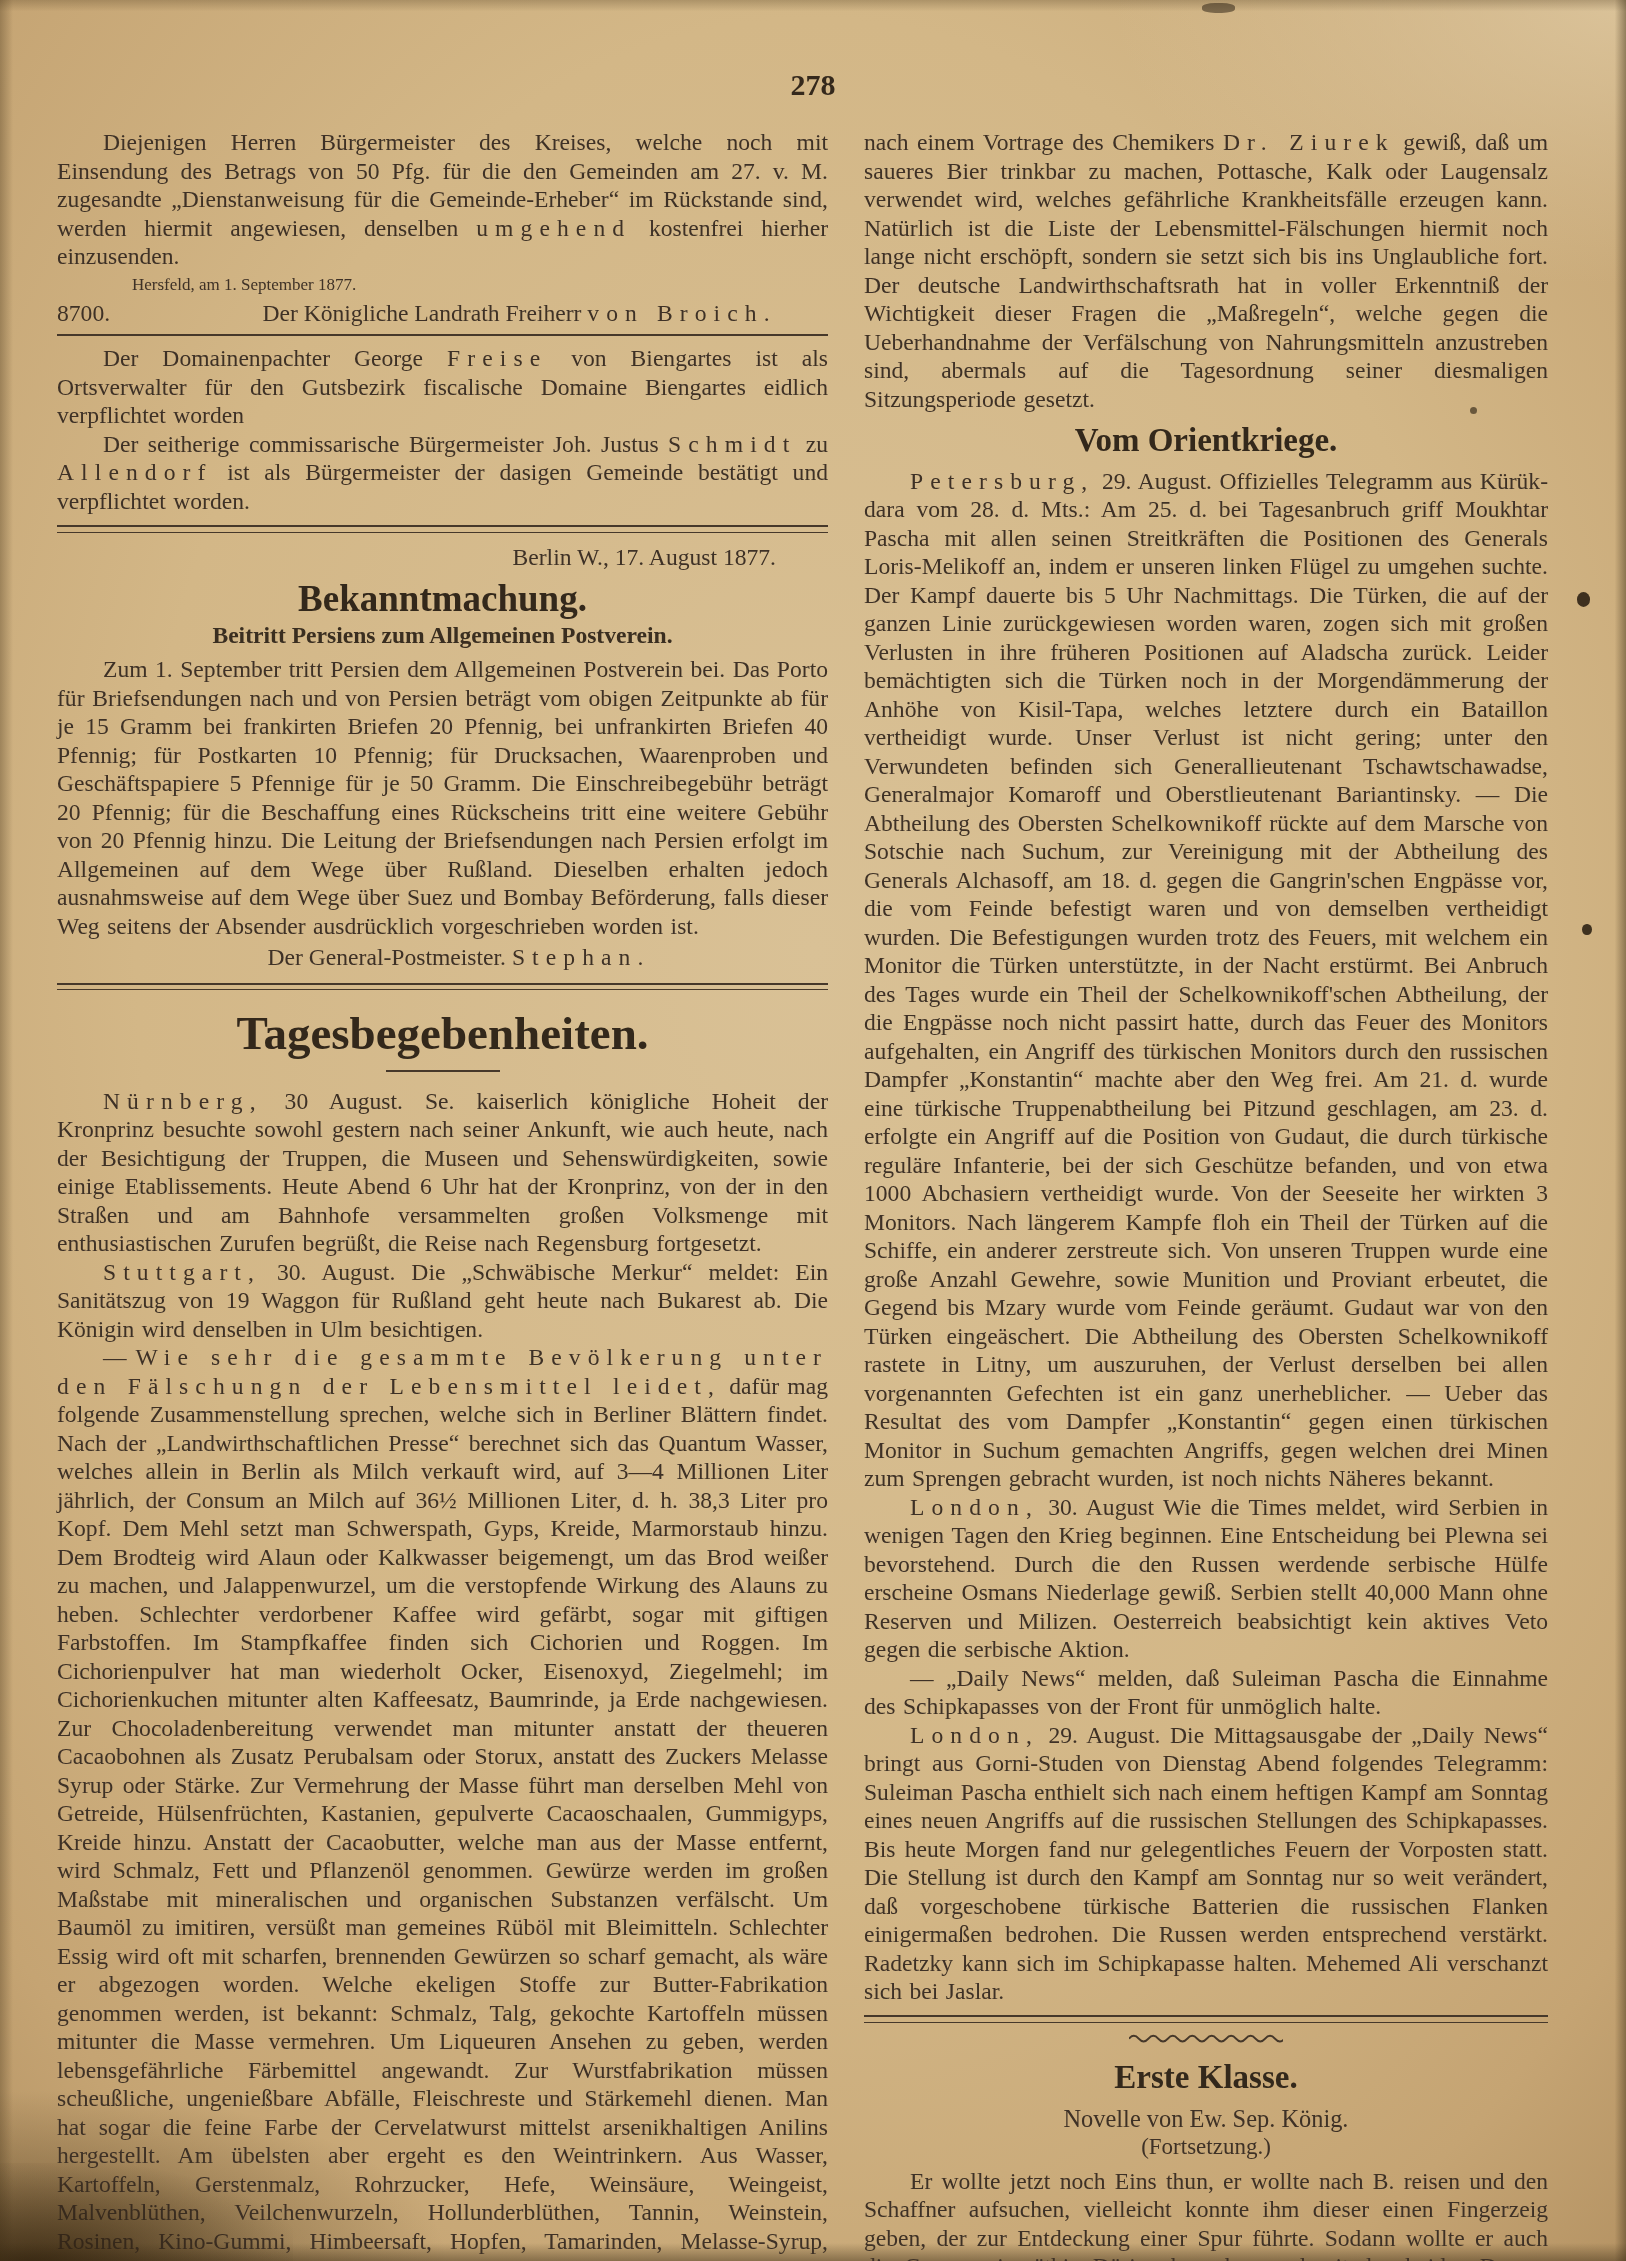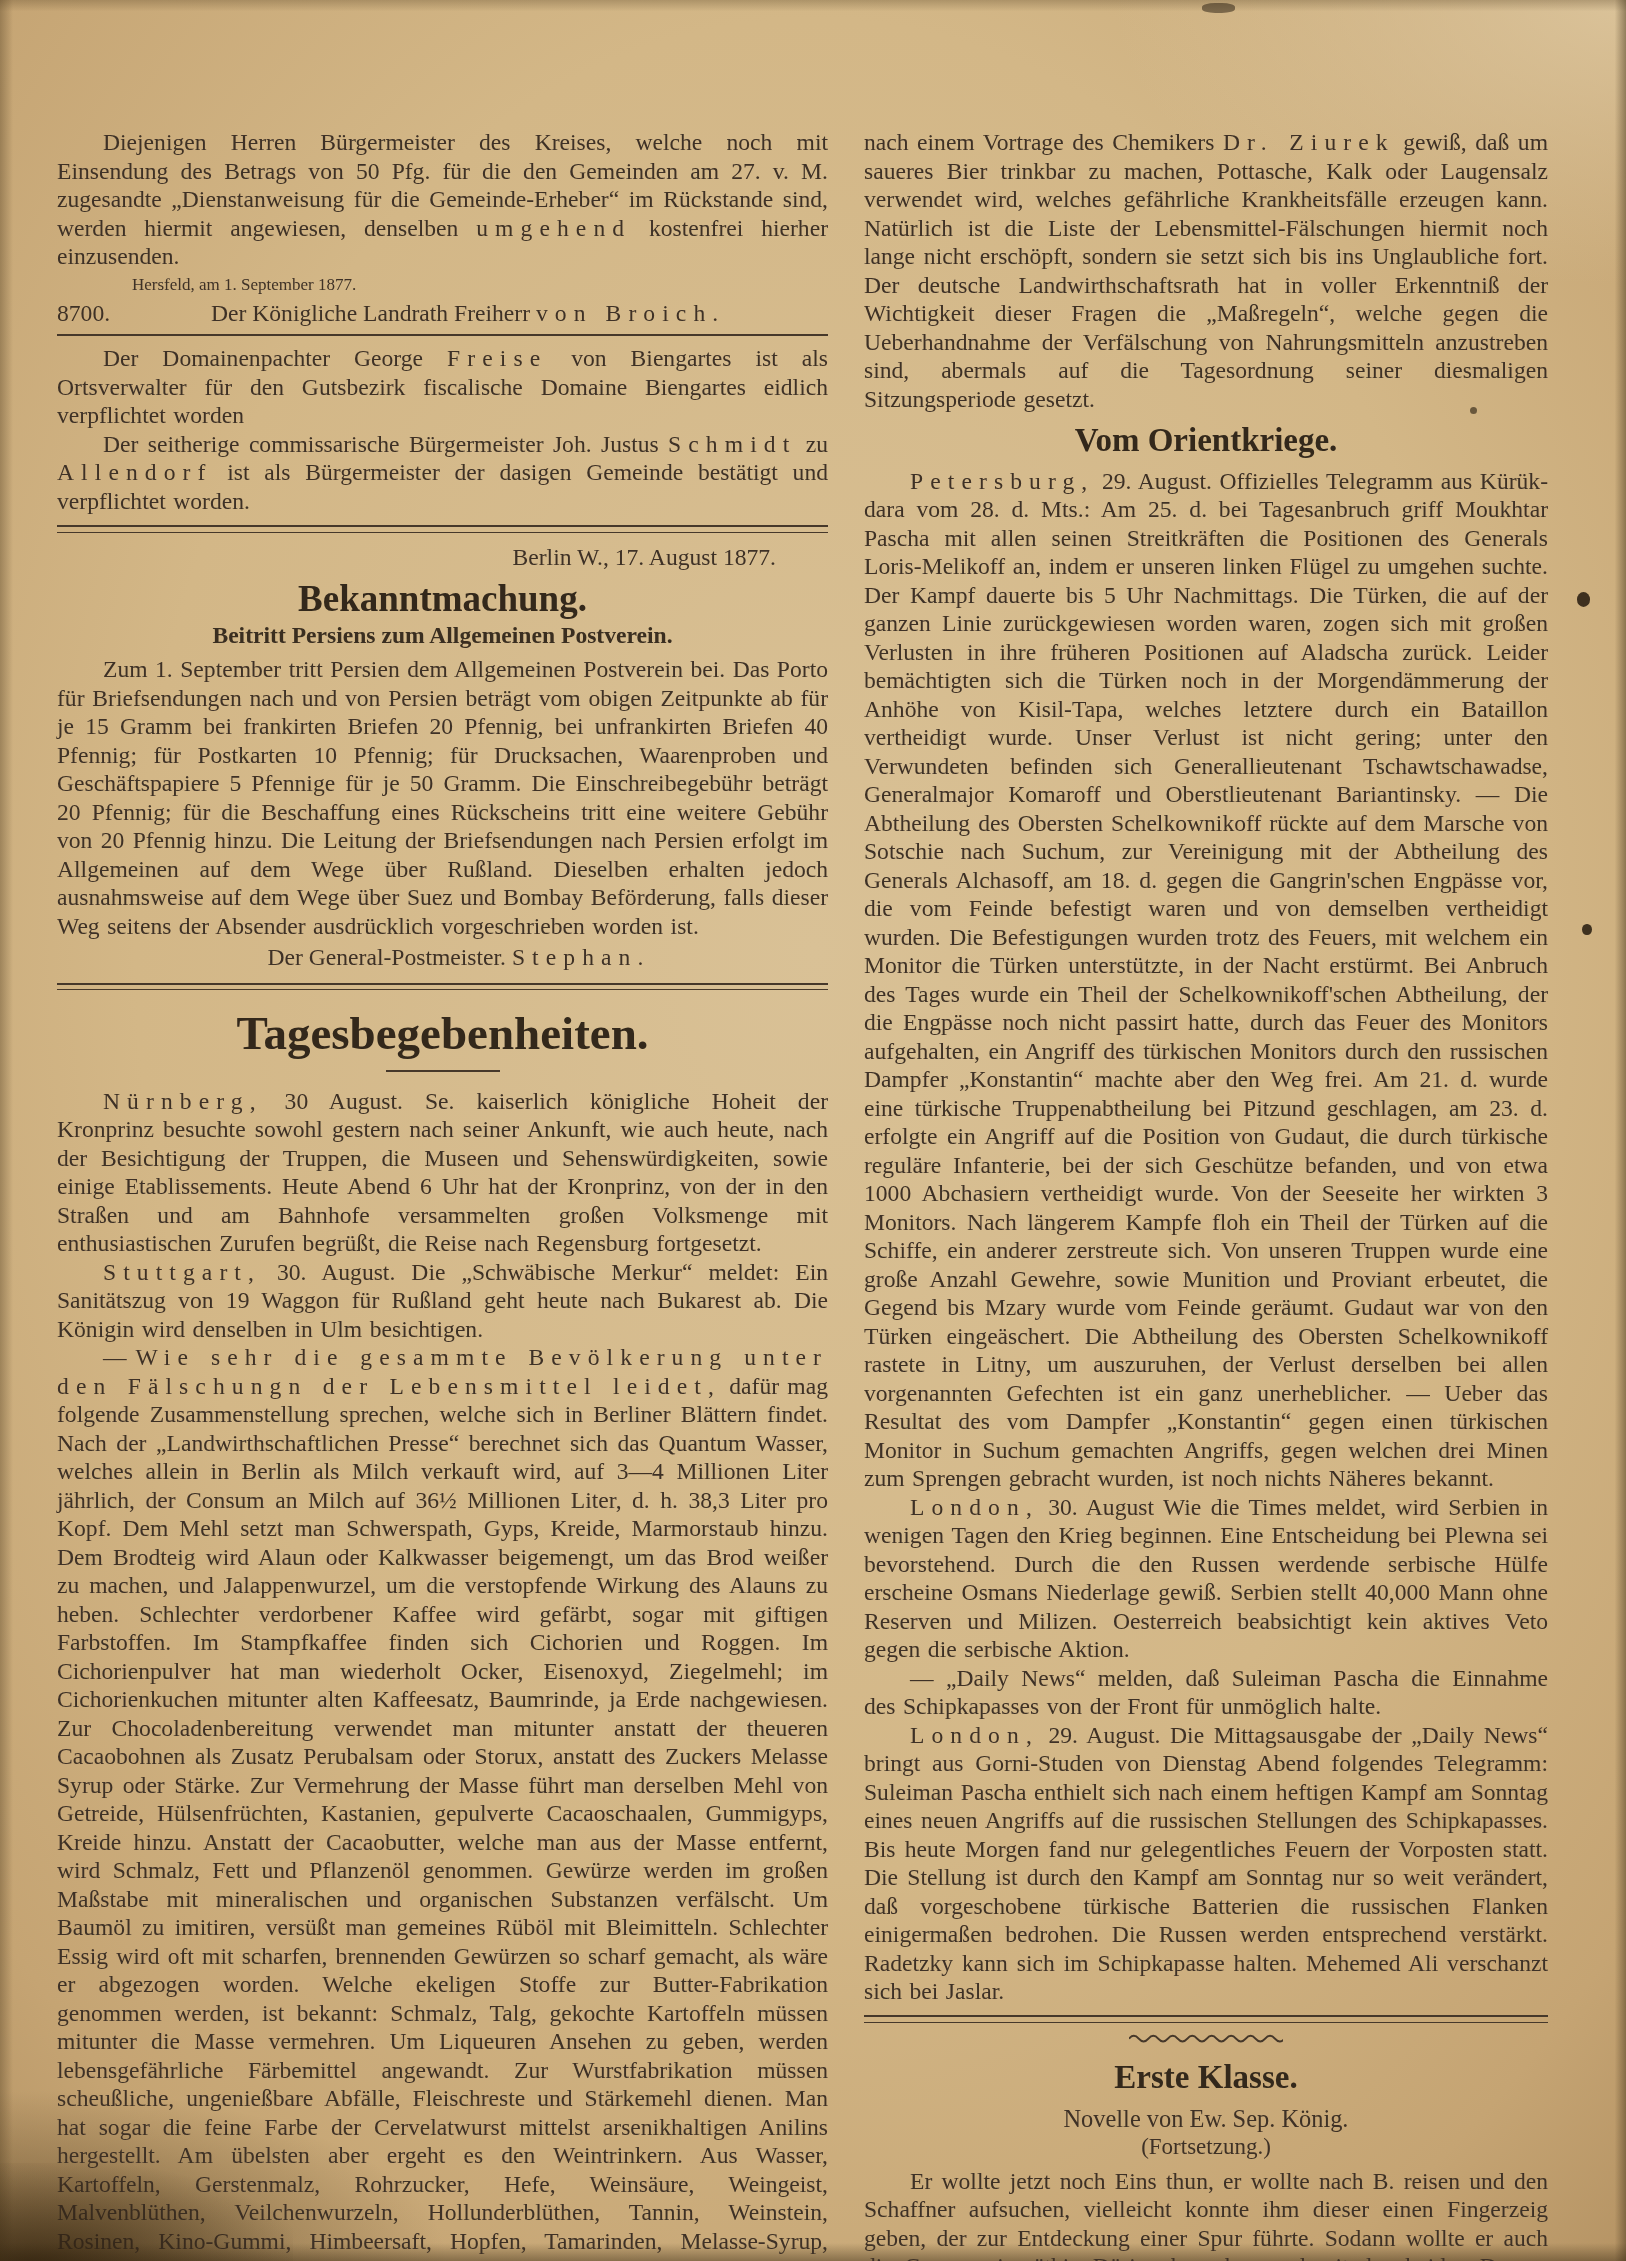--- a/index.html
+++ b/index.html
@@ -32,21 +32,21 @@
   .col-right{flex:1 1 auto;}
   .p{
     margin:0;font-size:23.6px;line-height:28.5px;
     text-align:justify;text-indent:46px;word-spacing:1.6px;
   }
   .p.cont{text-indent:0;}
   .sperr{letter-spacing:.30em;}
   .dateline{margin:0;font-size:17px;line-height:28.5px;text-indent:75px;}
   .sig-row{display:flex;font-size:23.6px;line-height:28.5px;margin:0 0 3.3px;}
   .file-no{flex:0 0 154px;}
-  .sig-text{flex:1 1 auto;}
+  .sig-text{flex:1 1 auto;text-align:center;}
   .right-date{margin:4.9px 0 0;font-size:23.6px;line-height:29px;text-align:right;padding-right:52px;}
   .announce-sig{margin:1.6px 0 0;font-size:23.6px;line-height:31px;text-align:center;padding-left:33px;}
   h2,h3{font-weight:bold;text-align:center;color:#33281b;margin:0;}
   .h-announce{font-size:37px;line-height:42px;margin:6.5px 0 1.6px;}
   .h-sub{font-size:23.6px;font-weight:bold;text-align:center;margin:1.6px 0 6.5px;color:#3a2e20;}
   .h-section{font-size:47px;line-height:52px;margin:16.3px 0 0;}
   .h-war{font-size:33px;line-height:39px;margin:8.1px 0 6.5px;}
   .h-feuil{font-size:42px;line-height:47px;margin:13px 0 1.6px;}
   .h-story{font-size:33px;line-height:49px;margin:8.1px 0 1.6px;}
   .byline{font-size:24.4px;text-align:center;margin:3.3px 0 0;}
@@ -63,20 +63,21 @@
   .corner-shadow{
     position:absolute;left:0;bottom:0;width:293px;height:98px;
     background:radial-gradient(ellipse at 10% 100%, rgba(40,26,8,.6), rgba(40,26,8,0) 75%);
   }
 </style>
 </head>
 <body>
 
 <div class="sheet">
 
+  <div class="page-number">278</div>
 
   <div class="columns">
 
     <div class="col col-left">
 
       <p class="p"><span>Diejenigen Herren Bürgermeister des Kreises, welche noch mit Einsendung des Betrags von 50 Pfg. für die den Gemeinden am 27. v. M. zugesandte „Dienstanweisung für die Gemeinde-Erheber“ im Rückstande sind, werden hiermit angewiesen, denselben </span><span class="sperr">umgehend</span><span> kostenfrei hierher einzusenden.</span><span class="sperr"></span><span></span></p>
 
       <p class="dateline">Hersfeld, am 1. September 1877.</p>
 
       <div class="sig-row">

